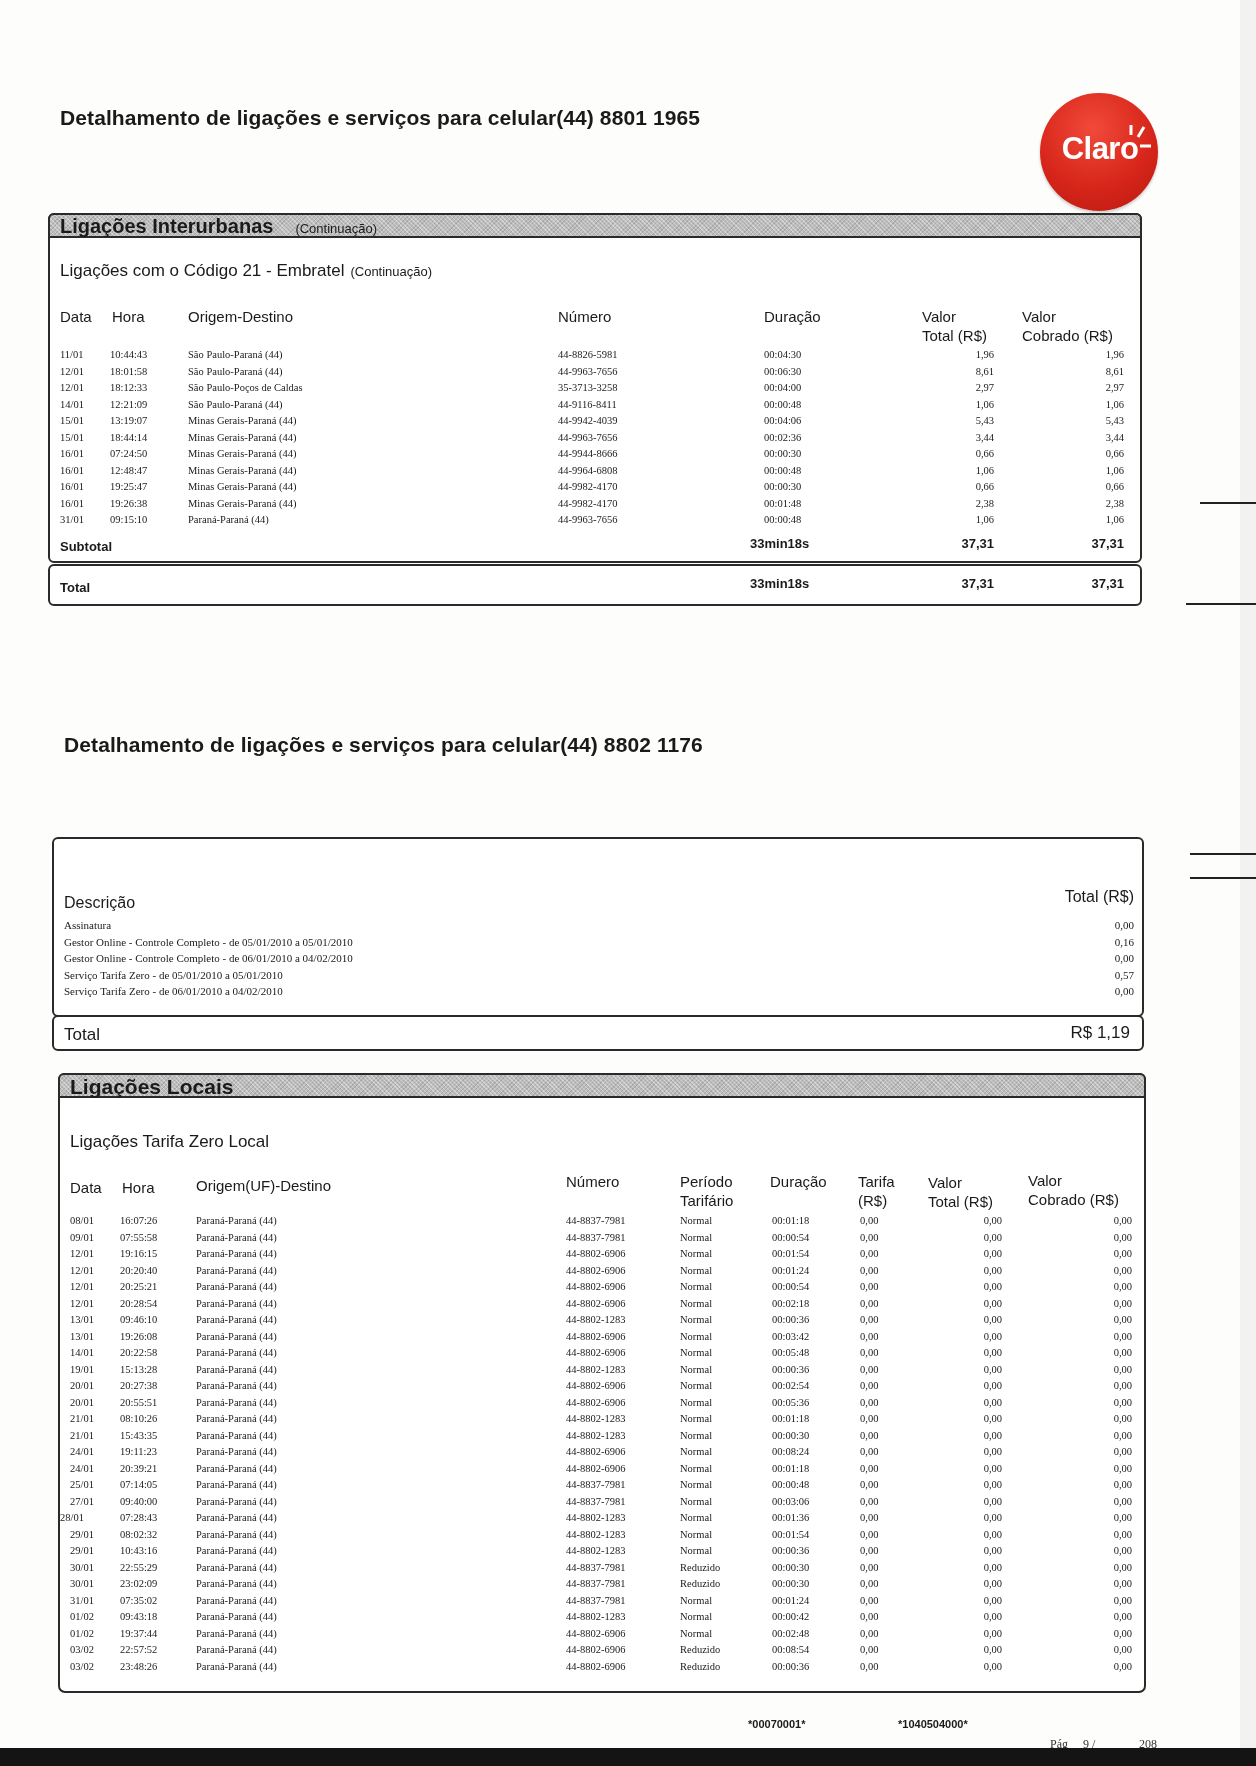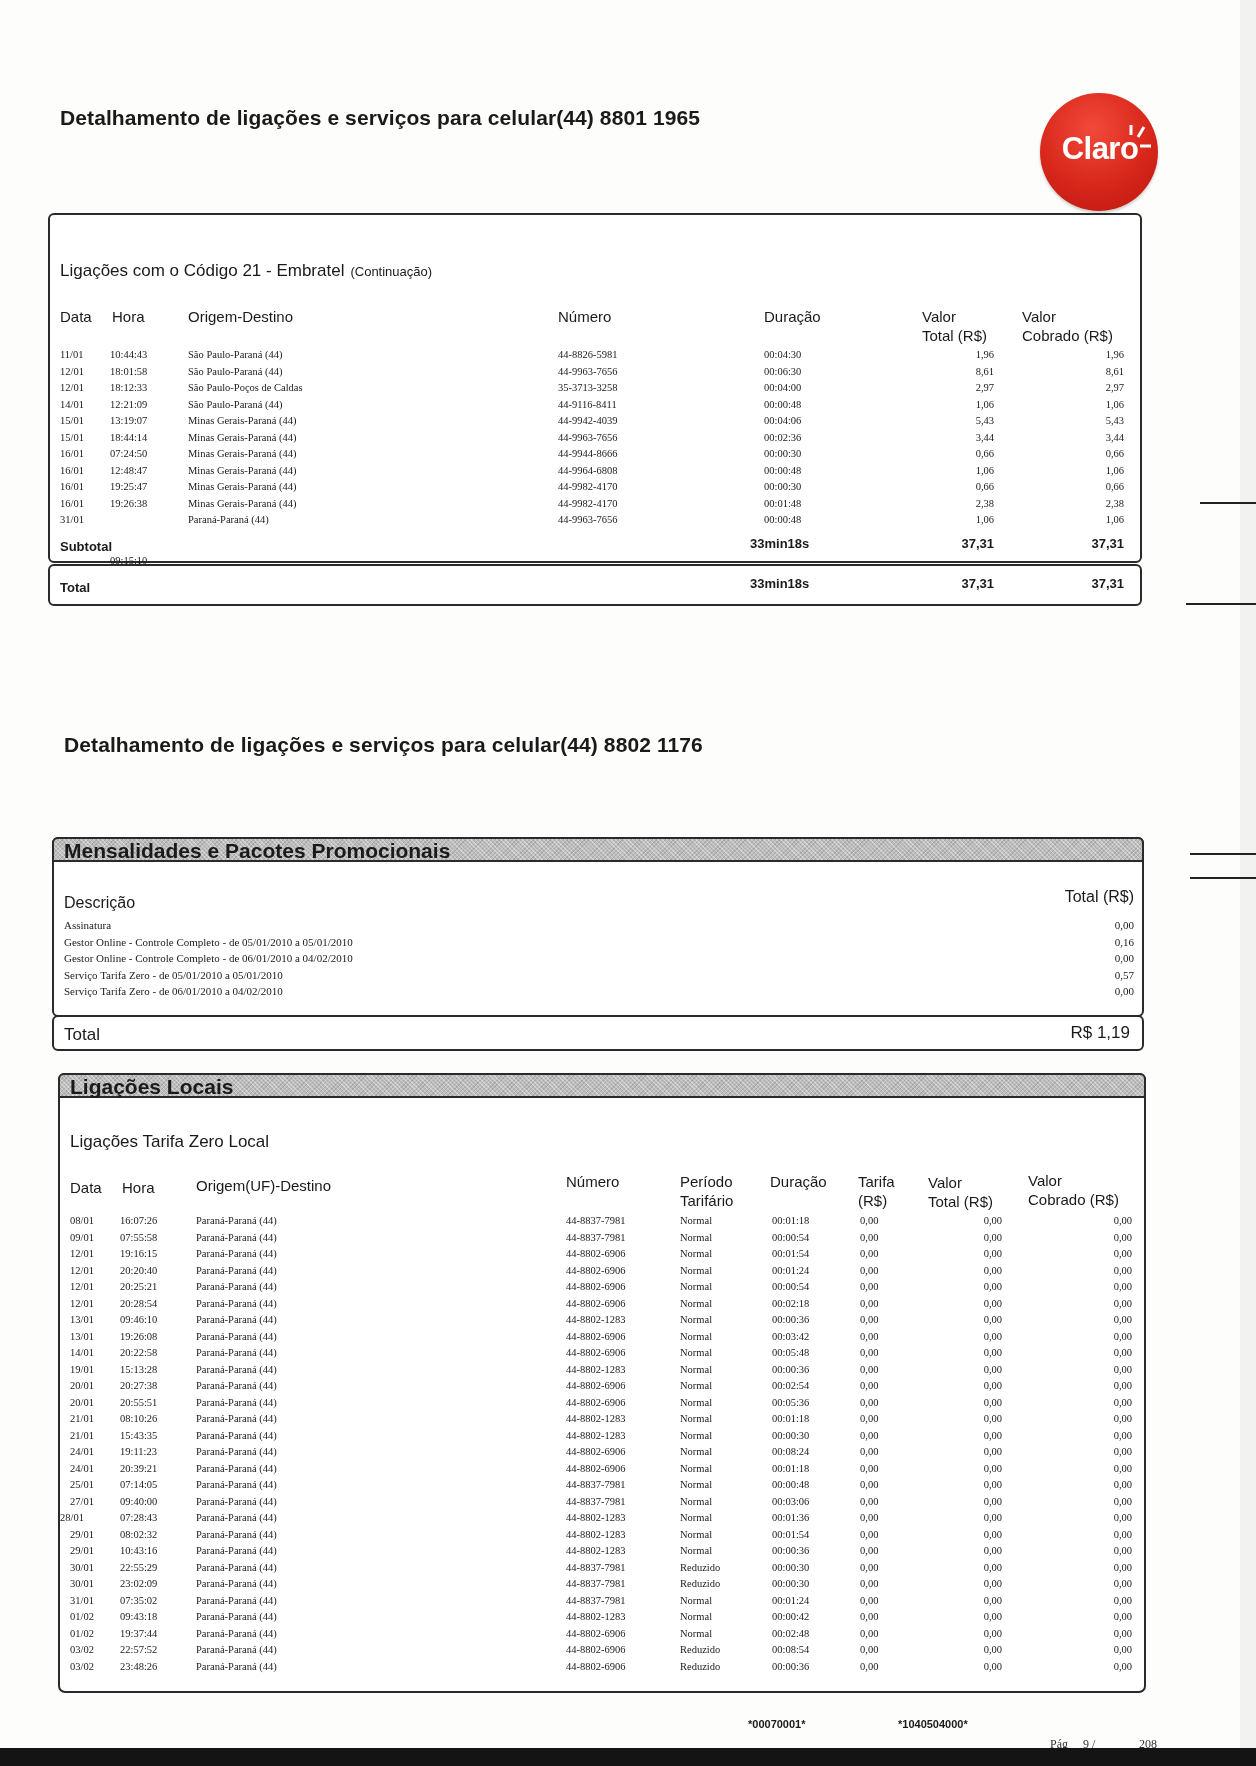--- a/index.html
+++ b/index.html
@@ -49,20 +49,23 @@
 <div class="logo">
   <div class="logo-text">Claro</div>
   <svg class="logo-rays" viewBox="0 0 30 40">
     <line x1="7" y1="4" x2="7" y2="14" stroke="#fff" stroke-width="3"></line>
     <line x1="20" y1="6" x2="14" y2="16" stroke="#fff" stroke-width="3"></line>
     <line x1="16" y1="25" x2="27" y2="25" stroke="#fff" stroke-width="3"></line>
   </svg>
 </div>
 
 <div class="box" style="left:48px; top:213px; width:1094px; height:350px;">
+  <div class="band">
+    <div class="band-title"><span>Ligações Interurbanas</span><span class="band-sub">(Continuação)</span></div>
+  </div>
   <div class="sub-title" style="left:10px; top:46px;"><span>Ligações com o Código 21 - Embratel</span><span class="small">(Continuação)</span></div>
 
   <div class="hdr" style="left:10px; top:92px;">Data</div>
   <div class="hdr" style="left:62px; top:92px;">Hora</div>
   <div class="hdr" style="left:138px; top:92px;">Origem-Destino</div>
   <div class="hdr" style="left:508px; top:92px;">Número</div>
   <div class="hdr" style="left:714px; top:92px;">Duração</div>
   <div class="hdr" style="left:872px; top:92px;">
       <div>Valor</div>
       <div>Total (R$)</div>
@@ -158,21 +161,21 @@
         <span style="left: 10px;">16/01</span>
         <span style="left: 60px;">19:26:38</span>
         <span style="left: 138px;">Minas Gerais-Paraná (44)</span>
         <span style="left: 508px;">44-9982-4170</span>
         <span style="left: 714px;">00:01:48</span>
         <span class="r" style="left: 880px; width: 64px;">2,38</span>
         <span class="r" style="left: 1010px; width: 64px;">2,38</span>
       </div>
       <div class="row">
         <span style="left: 10px;">31/01</span>
-        <span style="left: 60px; margin-top: 41px;">09:15:10</span>
+        <span style="left: 60px;">09:15:10</span>
         <span style="left: 138px;">Paraná-Paraná (44)</span>
         <span style="left: 508px;">44-9963-7656</span>
         <span style="left: 714px;">00:00:48</span>
         <span class="r" style="left: 880px; width: 64px;">1,06</span>
         <span class="r" style="left: 1010px; width: 64px;">1,06</span>
       </div>
     </div>
 
   <div class="subtotal" style="left:10px; top:324px;">Subtotal</div>
   <div class="subtotal" style="left:700px; top:321px;">33min18s</div>
@@ -183,23 +186,20 @@
 <div class="total-box" style="left:48px; top:564px; width:1094px; height:42px;">
   <div class="subtotal" style="left:10px; top:14px;">Total</div>
   <div class="subtotal" style="left:700px; top:10px;">33min18s</div>
   <div class="subtotal r" style="left:880px; width:64px; top:10px;">37,31</div>
   <div class="subtotal r" style="left:1010px; width:64px; top:10px;">37,31</div>
 </div>
 
 <div class="sec-title" style="left:64px; top:733px;">Detalhamento de ligações e serviços para celular(44) 8802 1176</div>
 
 <div class="box" style="left:52px; top:837px; width:1092px; height:180px;">
-  <div class="band">
-    <div class="band-title" style="font-size:21px;">Mensalidades e Pacotes Promocionais</div>
-  </div>
   <div class="hdr" style="left:10px; top:54px; font-size:16px;">Descrição</div>
   <div class="hdr" style="left:1000px; top:48px; width:80px; text-align:right; font-size:16px;">Total (R$)</div>
   <div class="rows" id="mens-rows" style="top:78px; width:1090px; font-size:11px; line-height:17.5px;">
       <div class="row">
         <span style="left: 10px;">Assinatura</span>
         <span class="r" style="left: 1010px; width: 70px;">0,00</span>
       </div>
       <div class="row">
         <span style="left: 10px;">Gestor Online - Controle Completo - de 05/01/2010 a 05/01/2010</span>
         <span class="r" style="left: 1010px; width: 70px;">0,16</span>

